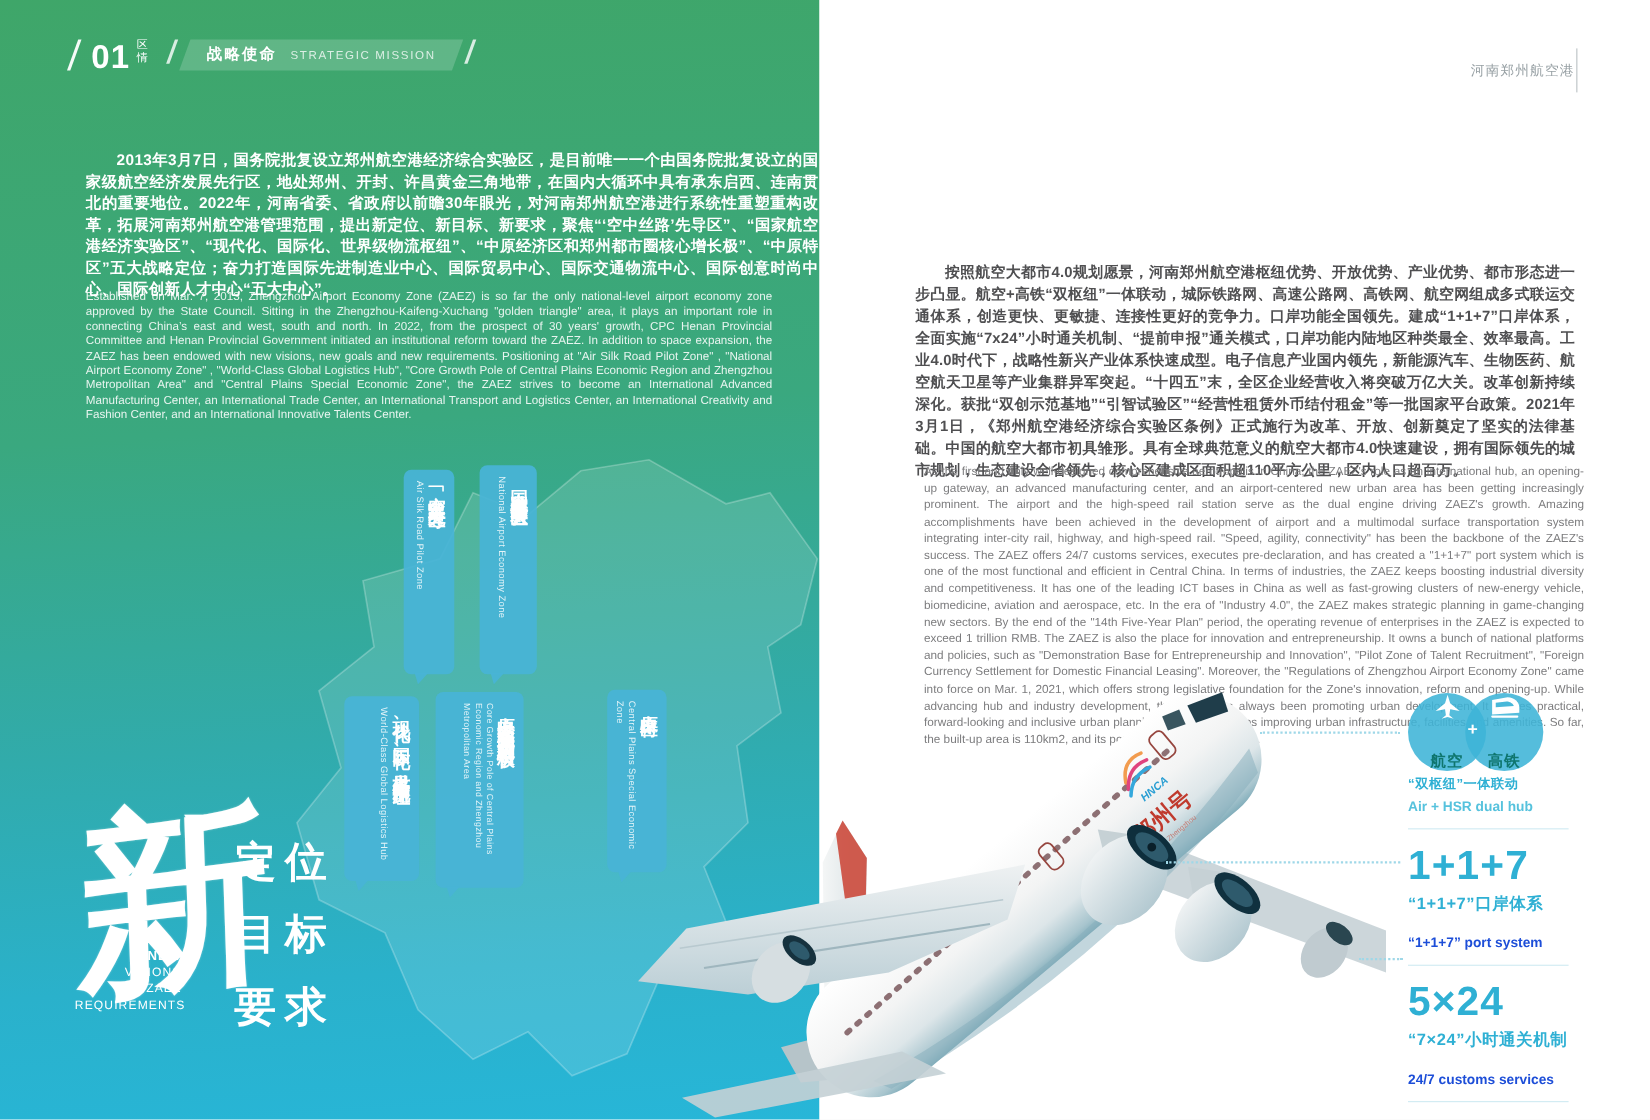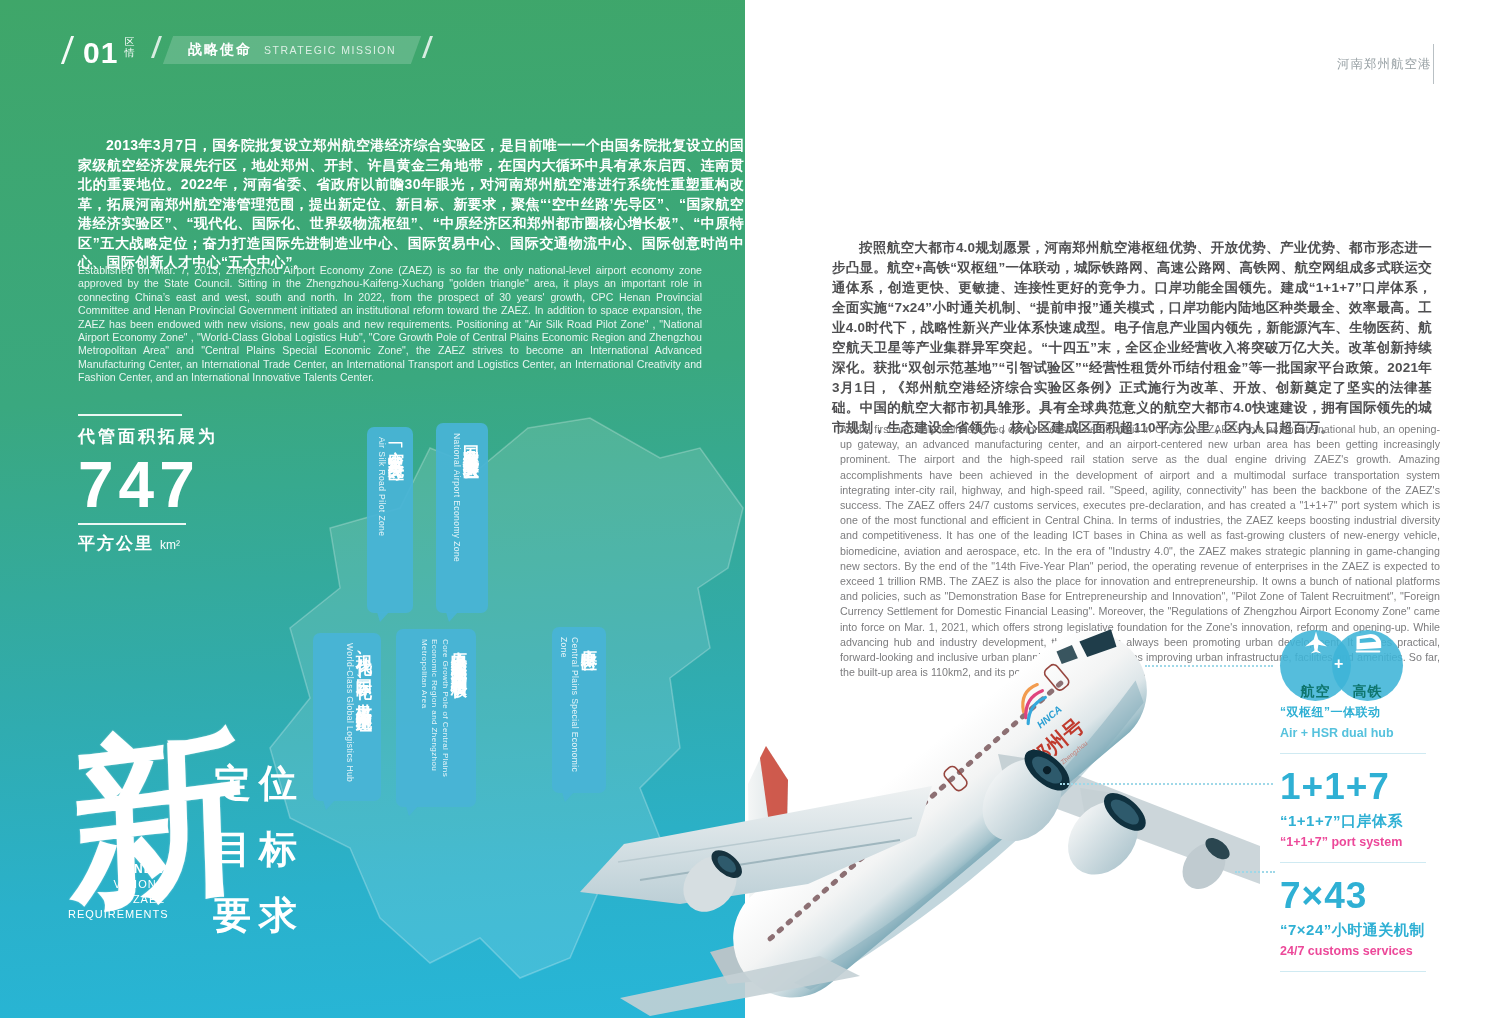--- a/index.html
+++ b/index.html
@@ -80,21 +80,21 @@
   .circ { position:absolute; top:0; width:71px; height:71px; border-radius:50%;
     background:rgba(62,180,215,.88); display:flex; flex-direction:column; align-items:center; justify-content:center; gap:4px; }
   .circ.right { left:52px; }
   .circ .clabel { color:#0f766e; font-size:14px; font-weight:bold; letter-spacing:1px;margin-top:24px; }
   .hub-plus { position:absolute; left:54px; top:25px; color:#fff; font-size:16px; font-weight:bold; z-index:3; }
   .hub-title { margin-top:0; font-size:12px; font-weight:bold; color:#2fb0d4; letter-spacing:.5px; }
   .hub-en { margin-top:5px; font-size:12.5px; color:#56c2dd; font-weight:600; }
   .stat-div { width:146px; height:1px; background:#cfeaf2; margin:13px 0; }
   .big-val { font-size:37px; font-weight:bold; color:#2fb0d4; letter-spacing:1px; line-height:40px; }
   .val-cn { margin-top:5px; font-size:15px; font-weight:bold; color:#2fb0d4; letter-spacing:.5px; }
-  .val-en { margin-top:4px; font-size:12.5px; color:#ec4899; font-weight:600; }
+  .val-en { margin-top:19px; font-size:12.5px; color:#1d4ed8; font-weight:600; }
 
   .page-num { position:absolute; right:56px; bottom:34px; font-size:13px; font-weight:bold; color:#4a4a4c; letter-spacing:1px;margin-top:44px; }
 
   .plane { position:absolute; left:560px; top:578px; z-index:3; }
 </style>
 </head>
 <body>
 
 <div class="spread">
 
@@ -118,29 +118,20 @@
     <p class="intro-cn">2013年3月7日，国务院批复设立郑州航空港经济综合实验区，是目前唯一一个由国务院批复设立的国家级航空经济发展先行区，地处郑州、开封、许昌黄金三角地带，在国内大循环中具有承东启西、连南贯北的重要地位。2022年，河南省委、省政府以前瞻30年眼光，对河南郑州航空港进行系统性重塑重构改革，拓展河南郑州航空港管理范围，提出新定位、新目标、新要求，聚焦“‘空中丝路’先导区”、“国家航空港经济实验区”、“现代化、国际化、世界级物流枢纽”、“中原经济区和郑州都市圈核心增长极”、“中原特区”五大战略定位；奋力打造国际先进制造业中心、国际贸易中心、国际交通物流中心、国际创意时尚中心、国际创新人才中心“五大中心”。</p>
     <p class="intro-en">Established on Mar. 7, 2013, Zhengzhou Airport Economy Zone (ZAEZ) is so far the only national-level airport economy zone approved by the State Council. Sitting in the Zhengzhou-Kaifeng-Xuchang "golden triangle" area, it plays an important role in connecting China’s east and west, south and north. In 2022, from the prospect of 30 years' growth, CPC Henan Provincial Committee and Henan Provincial Government initiated an institutional reform toward the ZAEZ. In addition to space expansion, the ZAEZ has been endowed with new visions, new goals and new requirements. Positioning at "Air Silk Road Pilot Zone" , "National Airport Economy Zone" , "World-Class Global Logistics Hub", "Core Growth Pole of Central Plains Economic Region and Zhengzhou Metropolitan Area" and "Central Plains Special Economic Zone", the ZAEZ strives to become an International Advanced Manufacturing Center, an International Trade Center, an International Transport and Logistics Center, an International Creativity and Fashion Center, and an International Innovative Talents Center.</p>
 
     <svg class="map-svg" width="517" height="602" viewBox="0 0 517 602">
       <path d="M300,12 L362,2 L432,42 L472,32 L515,92 L500,152 L470,172 L482,232 L442,262
                L452,332 L412,372 L432,422 L372,472 L342,542 L292,562 L252,522 L202,547
                L152,502 L122,432 L62,402 L42,332 L82,282 L62,212 L112,172 L102,112
                L172,92 L202,32 L252,52 Z" fill="rgba(255,255,255,0.13)" stroke="rgba(255,255,255,0.25)" stroke-width="1.5"></path>
     </svg>
 
-    <div class="area-stat">
-      <div class="stat-line"></div>
-      <div class="stat-label">代管面积拓展为</div>
-      <div class="stat-value">747</div>
-      <div class="stat-line2"></div>
-      <div class="stat-unit">
-        <span>平方公里</span><small>km²</small>
-      </div>
-    </div>
 
     <div class="tag tag1">
       <span class="cn">「空中丝路」先导区</span>
       <span class="en">Air Silk Road Pilot Zone</span>
     </div>
     <div class="tag tag2">
       <span class="cn">国家航空港经济实验区</span>
       <span class="en">National Airport Economy Zone</span>
     </div>
     <div class="tag tag3">
@@ -202,21 +193,21 @@
       </div>
       <div class="hub-title">“双枢纽”一体联动</div>
       <div class="hub-en">Air + HSR dual hub</div>
       <div class="stat-div"></div>
 
       <div class="big-val">1+1+7</div>
       <div class="val-cn">“1+1+7”口岸体系</div>
       <div class="val-en">“1+1+7”  port system</div>
       <div class="stat-div"></div>
 
-      <div class="big-val">7×43</div>
+      <div class="big-val">5×24</div>
       <div class="val-cn">“7×24”小时通关机制</div>
       <div class="val-en">24/7 customs services</div>
       <div class="stat-div"></div>
     </div>
 
     <div class="page-num">01/02</div>
   </div>
 
   <svg class="plane" width="720" height="440" viewBox="0 0 720 440">
     <defs>

